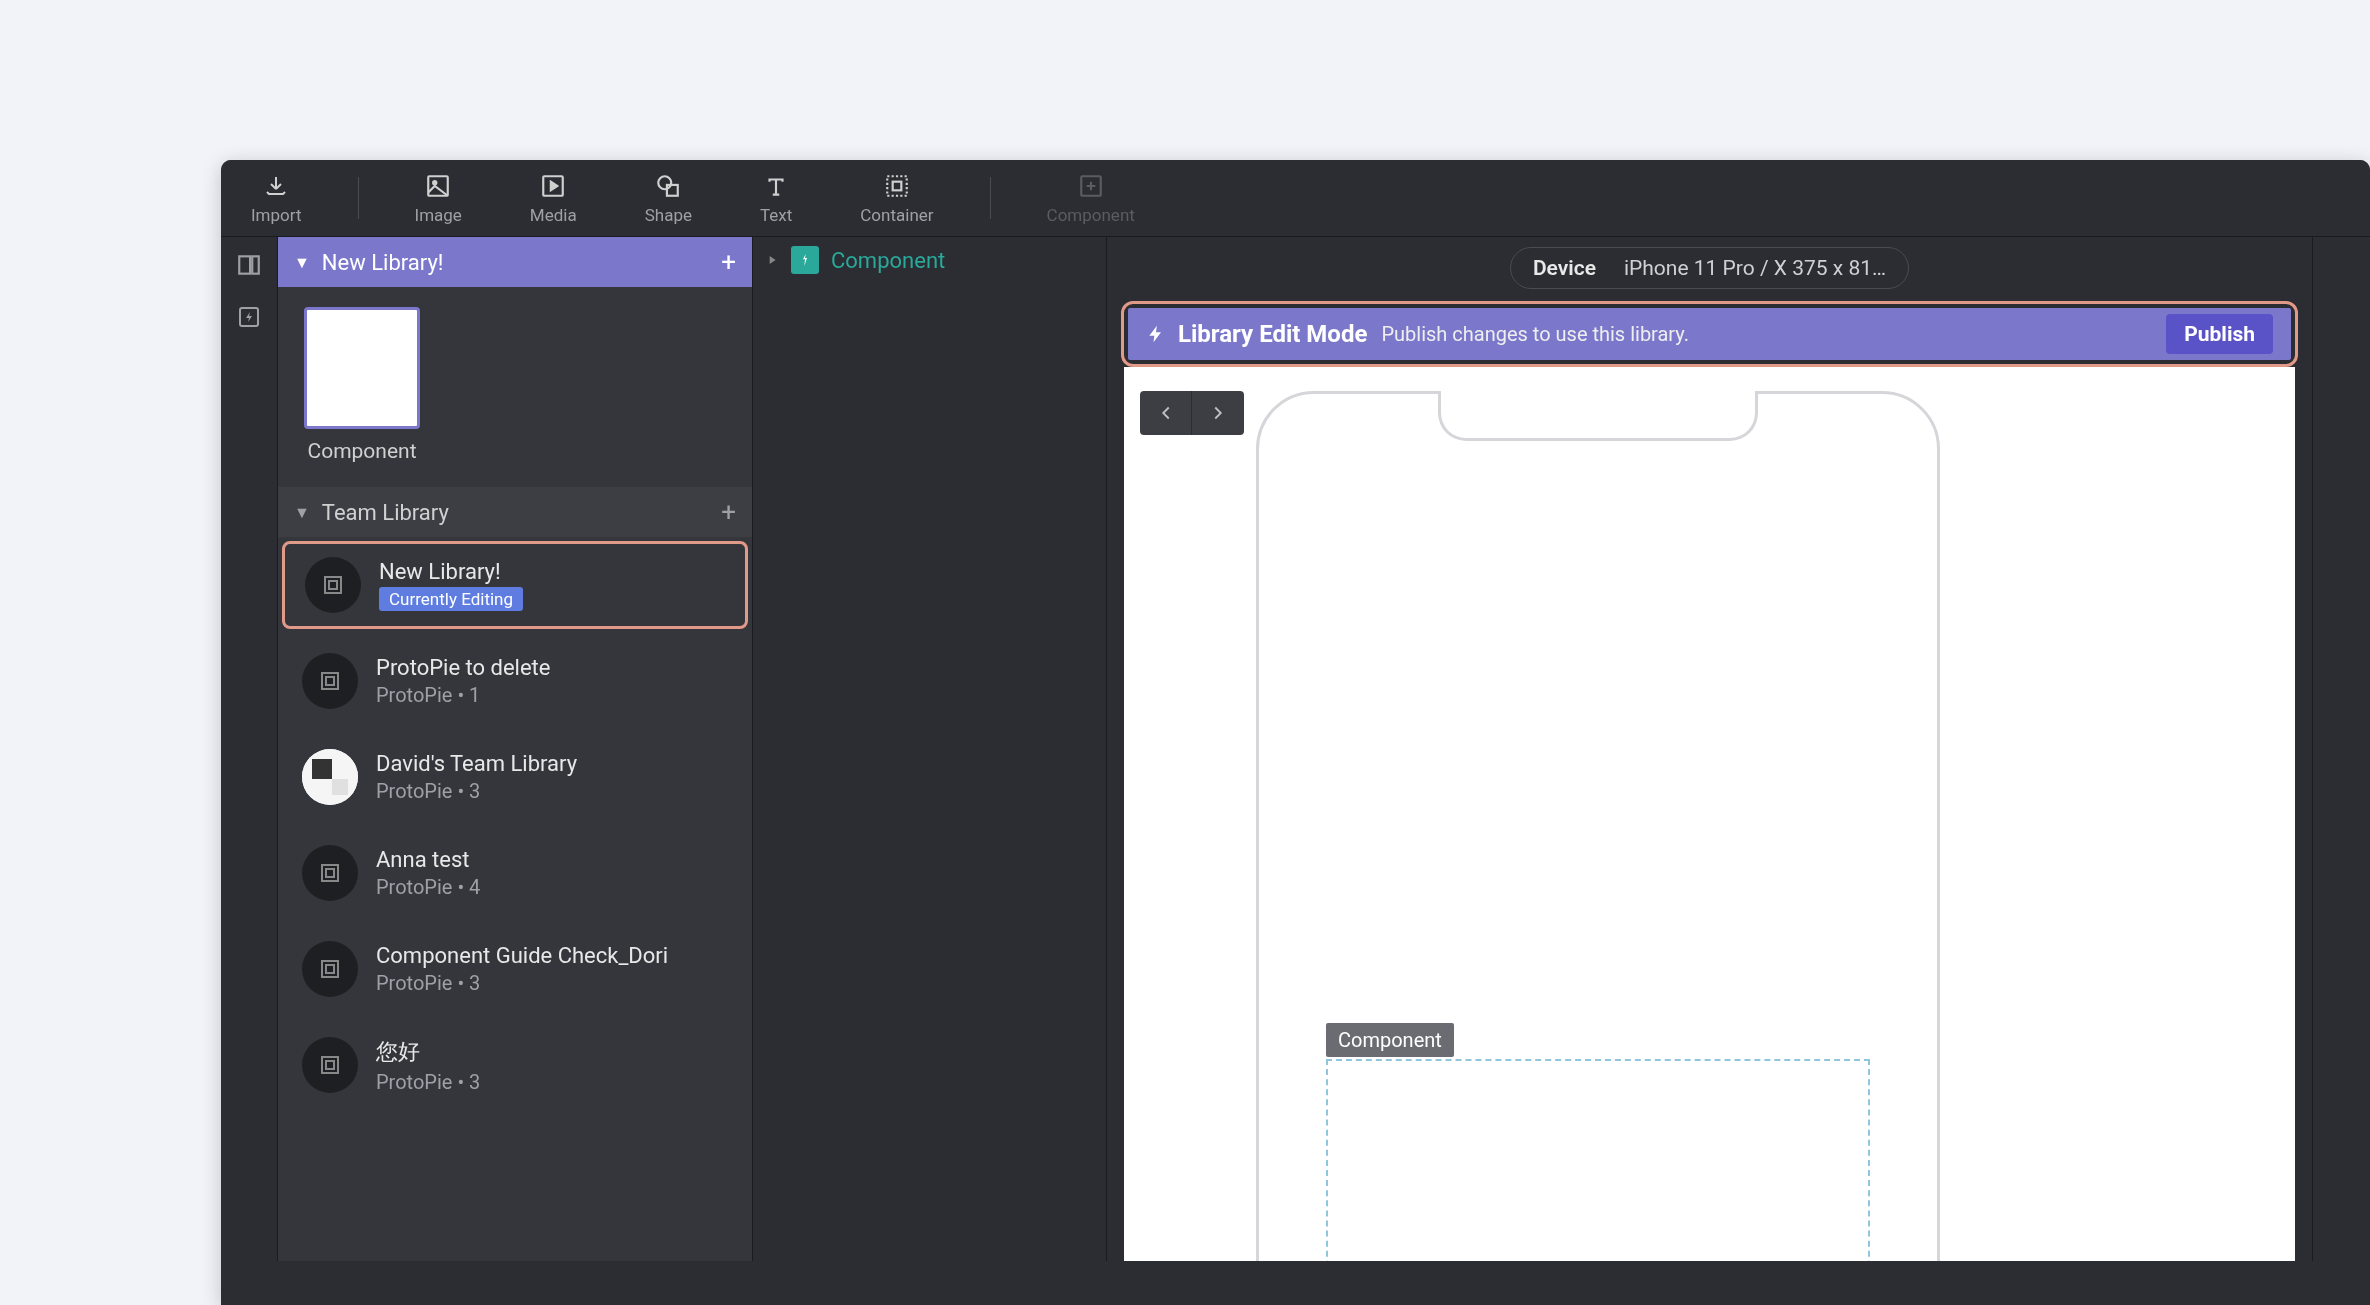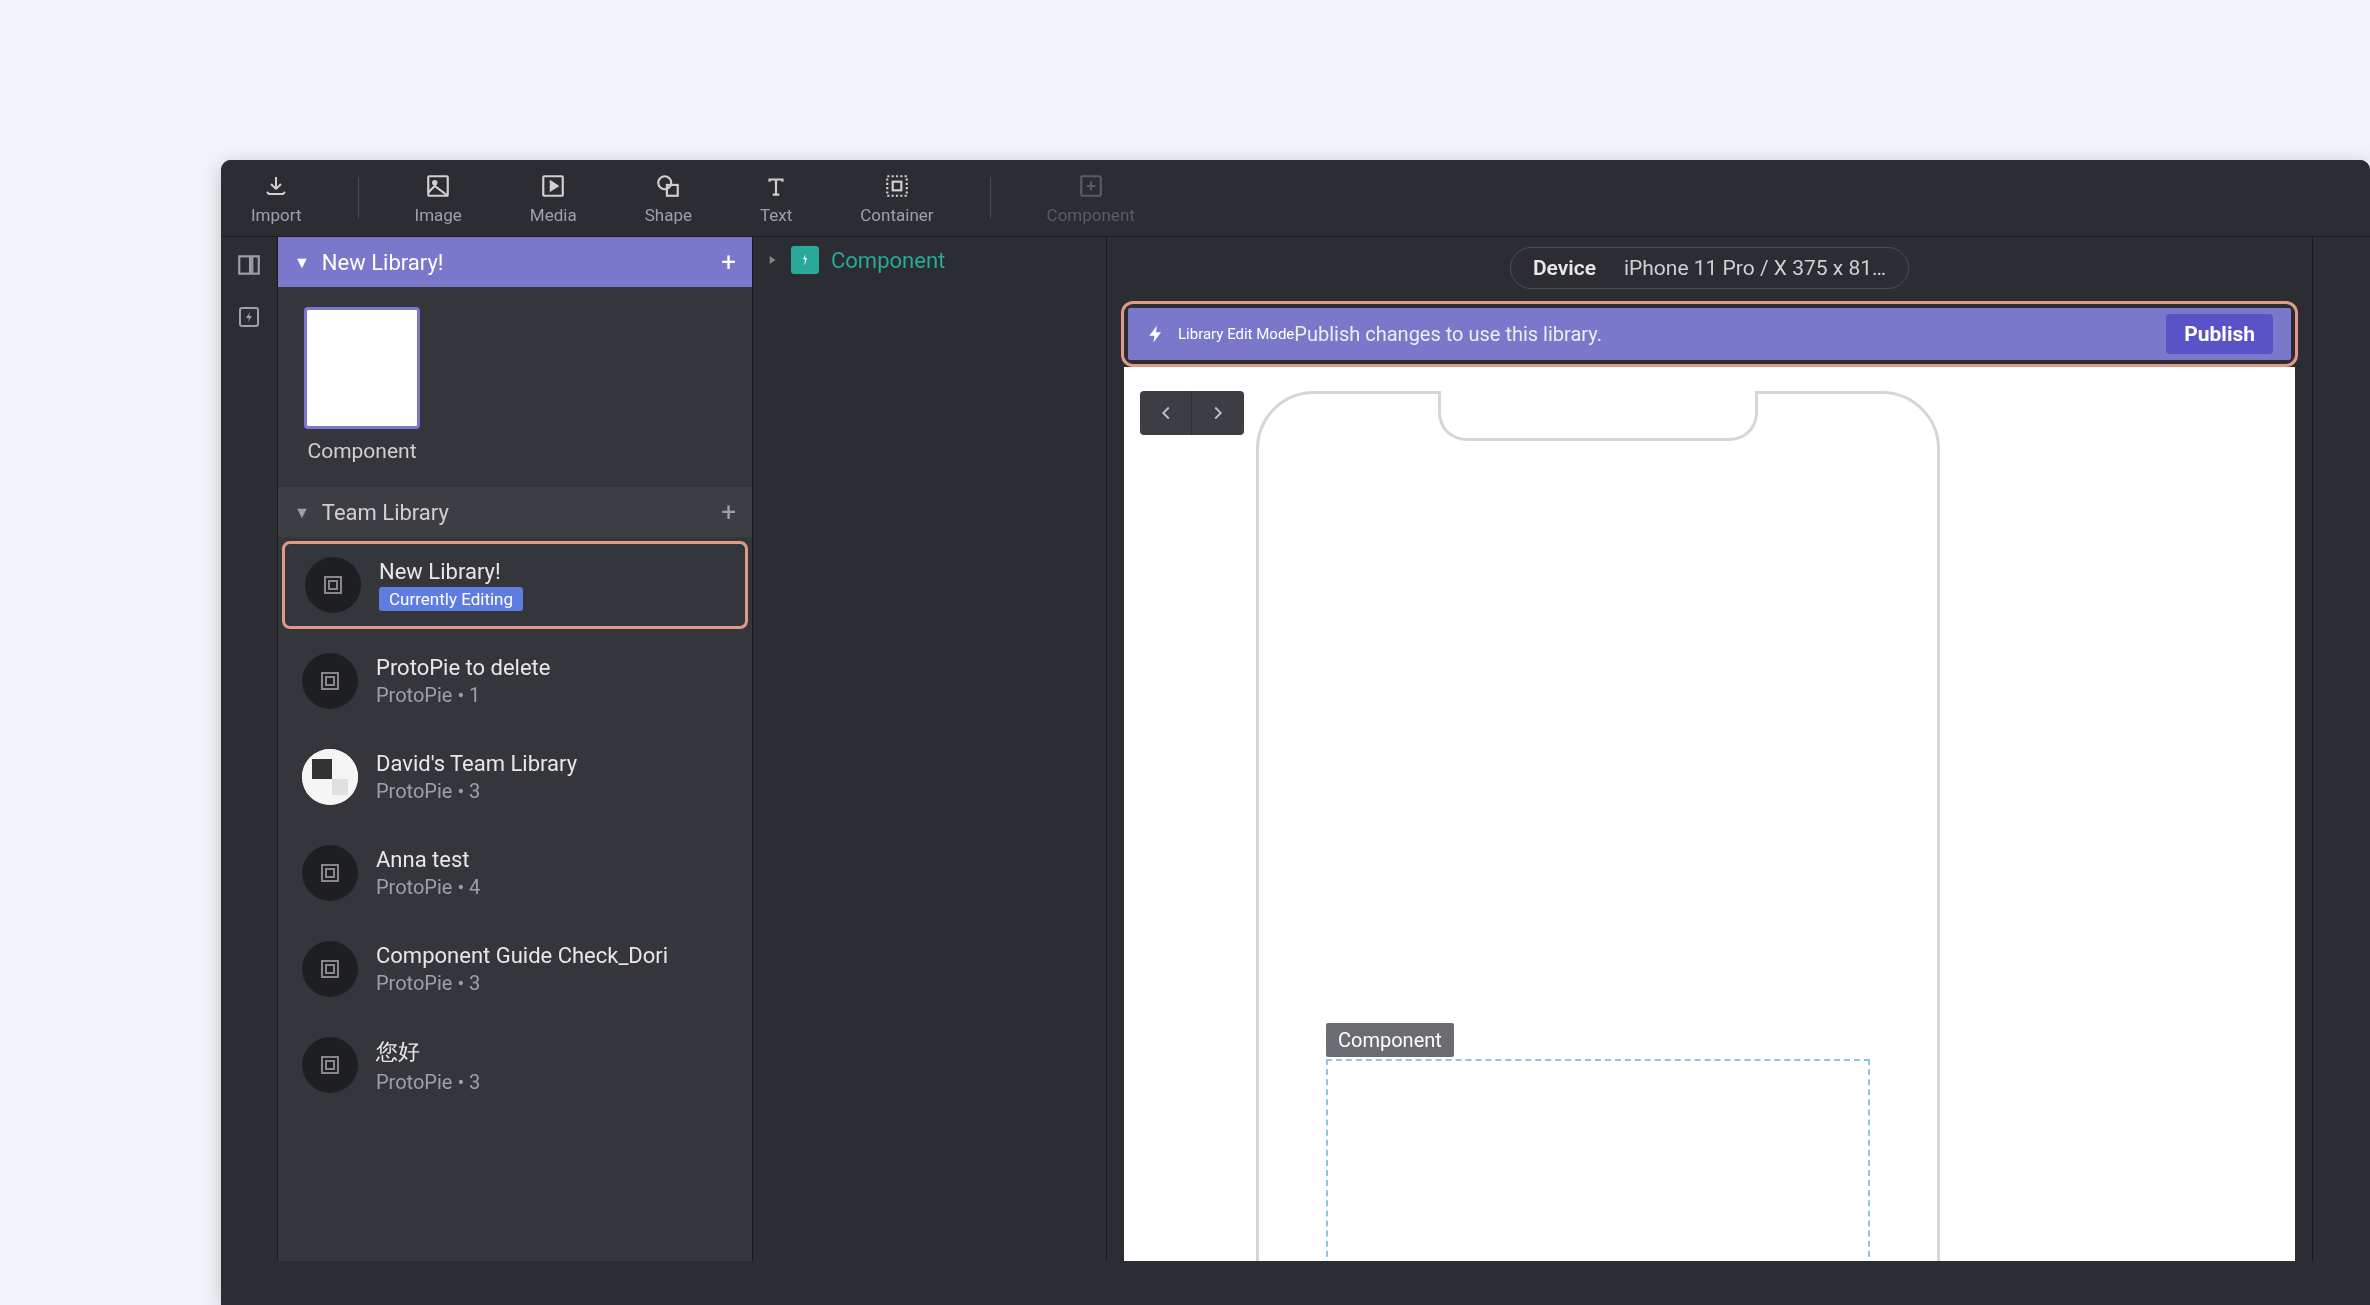--- a/index.html
+++ b/index.html
@@ -60,21 +60,21 @@
 .mid-header .comp-label { color: #2aa89a; font-size: 22px; }
 
 .canvas { flex: 1; background: #2b2d32; display: flex; flex-direction: column; position: relative; }
 .device-pill { align-self: center; margin-top: 10px; background: #2b2d32; border: 1px solid #4a4c52; border-radius: 22px; padding: 8px 22px; display: flex; align-items: center; gap: 28px; }
 .device-label { color: #e8e8e8; font-size: 21px; font-weight: 600; }
 .device-value { color: #cfd0d4; font-size: 21px; }
 
 .publish-bar-wrap { margin: 12px 14px 0; border: 3px solid #e19988; border-radius: 12px; padding: 4px; }
 .publish-bar { background: #7b78cc; height: 52px; display: flex; align-items: center; padding: 0 18px; border-radius: 2px; }
 .publish-bolt { color: #fff; margin-right: 12px; }
-.publish-mode { color: #fff; font-weight: 400; font-size: 15px; }
+.publish-mode { color: #fff; font-weight: 700; font-size: 24px; margin-right: 14px; }
 .publish-hint { color: #eee; font-size: 20px; flex: 1; }
 .publish-btn { background: #5a52c7; color: #fff; font-weight: 700; font-size: 21px; padding: 8px 18px; border: none; border-radius: 4px; cursor: pointer; }
 
 .white-under { background: #fff; height: 18px; margin: 0 17px; }
 .canvas-body { flex: 1; background: #fff; margin: 0 17px; position: relative; overflow: hidden; }
 .nav-arrows { position: absolute; left: 16px; top: 6px; display: flex; background: #3c3e44; border-radius: 4px; overflow: hidden; }
 .nav-arrow { width: 52px; height: 44px; display: flex; align-items: center; justify-content: center; color: #bfc0c5; cursor: pointer; }
 .nav-arrow:first-child { border-right: 1px solid #2b2d32; }
 
 .device-frame { position: absolute; left: 132px; top: 6px; width: 684px; height: 1440px; border: 3px solid #d6d6da; border-radius: 58px; background: #fff; }

